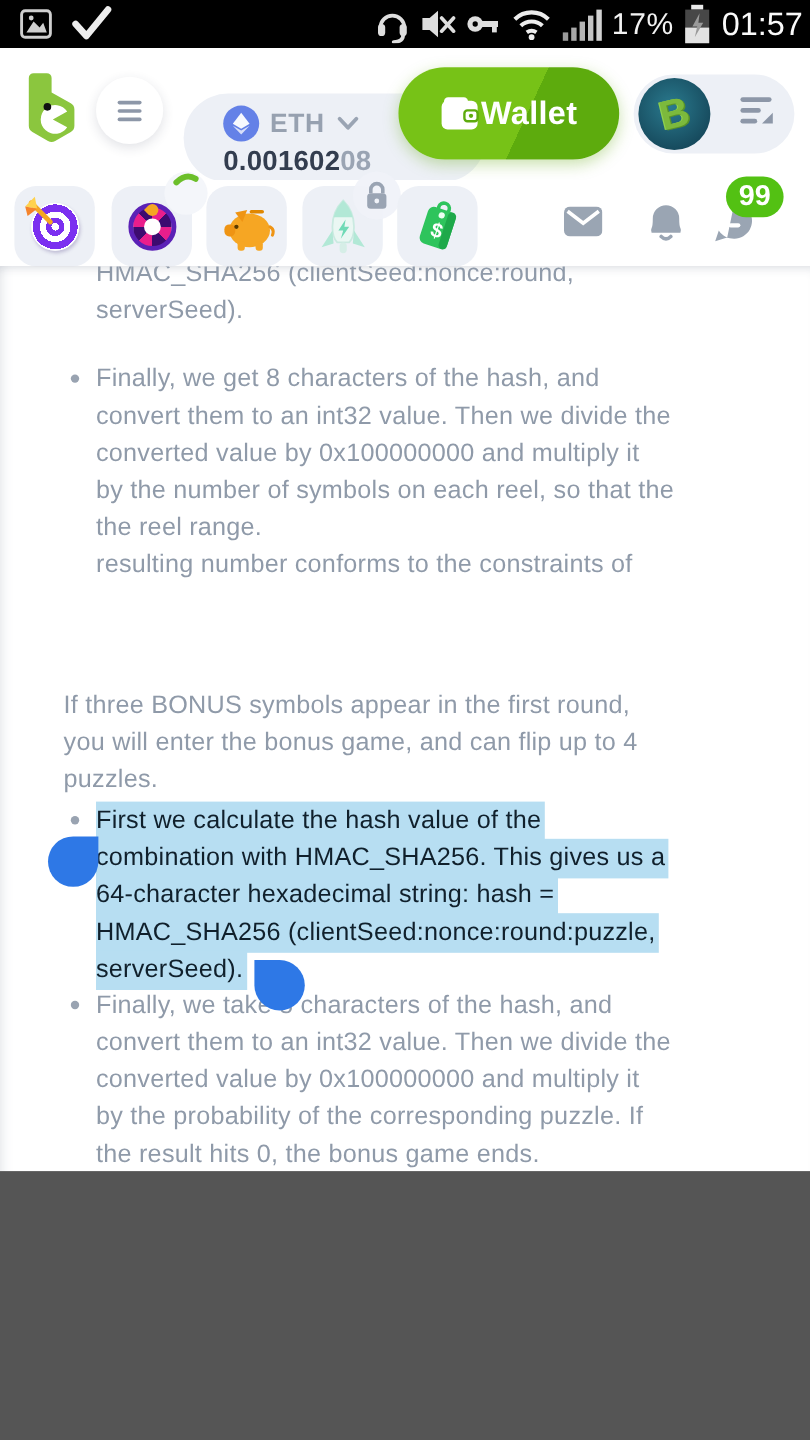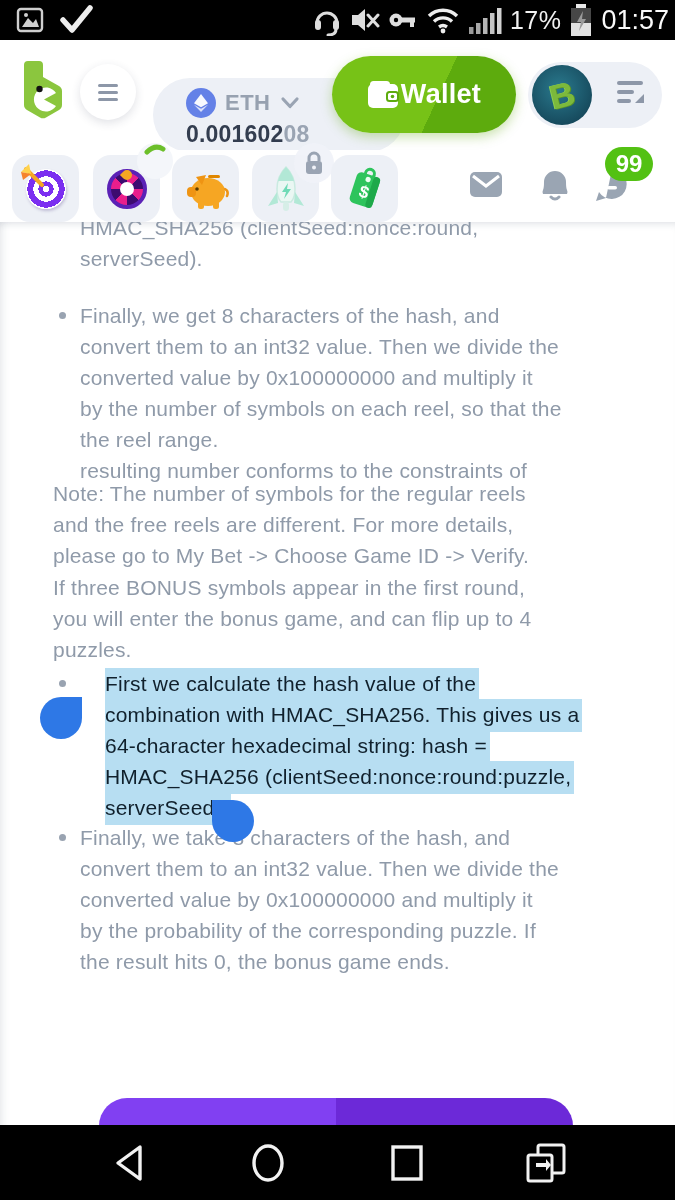--- a/index.html
+++ b/index.html
@@ -1,17 +1,17 @@
 <!DOCTYPE html>
 <html><head>
 <meta charset="utf-8">
 <style>
   html,body{margin:0;padding:0;background:#555;}
   *{box-sizing:border-box;font-family:"Liberation Sans",sans-serif;}
-  .screen{position:relative;width:675px;height:1200px;background:#fff;overflow:hidden;margin:0 auto;}
+  .screen{position:relative;width:675px;height:976px;background:#fff;overflow:hidden;margin:0 auto;}
 
   
   .status-bar{position:absolute;top:0;left:0;width:675px;height:40px;background:#000;
     display:flex;align-items:center;padding:0 6px 0 16px;}
   .sb-left{display:flex;align-items:center;gap:14px;}
   .sb-right{margin-left:auto;display:flex;align-items:center;gap:8px;}
   .sb-text{color:#f2f2f2;font-size:25px;letter-spacing:.5px;}
   .sb-time{color:#fafafa;font-size:27px;}
 
   
@@ -65,21 +65,21 @@
     background:#53c113;color:#fff;font-size:24px;font-weight:700;display:flex;align-items:center;
     justify-content:center;padding:0 8px;z-index:3;}
 
   
   .content{position:absolute;top:222px;left:0;width:675px;height:978px;background:#fff;overflow:hidden;
     box-shadow:inset 0 7px 7px -5px rgba(90,100,120,.18), inset 9px 0 9px -7px rgba(90,100,120,.15);}
   .tblock{position:absolute;font-size:21px;line-height:31px;color:#8f9aa9;letter-spacing:.2px;white-space:nowrap;}
   .para{left:53px;}
   .bullet{left:80px;}
   .dot{position:absolute;left:-21px;top:12px;width:7px;height:7px;border-radius:50%;background:#99a3b1;}
-  .hl{background:#b7def2;color:#10202c;padding:4px 3px 6px 0;margin-left:25px;}
+  .hl{background:#b7def2;color:#10202c;padding:4px 3px 6px 0;}
   .sel-handle{position:absolute;width:42px;height:42px;background:#2e78e6;z-index:5;cursor:grab;}
   .sel-start{left:40px;top:475px;border-radius:50% 0 50% 50%;}
   .sel-end{left:212px;top:578px;border-radius:0 50% 50% 50%;}
 
   
   .cta-button{position:absolute;left:99px;top:1098px;width:474px;height:60px;border:none;
     border-radius:28px 28px 0 0;cursor:pointer;z-index:2;
     background:linear-gradient(90deg,#8140f2 0 50%,#6c29d8 50%);}
   .navbar{position:absolute;left:0;top:1125px;width:675px;height:75px;background:#000;z-index:3;
     display:flex;align-items:center;justify-content:space-around;padding:0 60px;}
@@ -295,25 +295,20 @@
     <div class="tblock bullet" style="top:78px">
       <span class="dot"></span>
       <div>Finally, we get 8 characters of the hash, and</div>
       <div>convert them to an int32 value. Then we divide the</div>
       <div>converted value by 0x100000000 and multiply it</div>
       <div>by the number of symbols on each reel, so that the</div>
       <div>the reel range.</div>
       <div>resulting number conforms to the constraints of</div>
     </div>
 
-    <div class="tblock para" style="top:256px">
-      <div>Note: The number of symbols for the regular reels</div>
-      <div>and the free reels are different. For more details,</div>
-      <div>please go to My Bet -&gt; Choose Game ID -&gt; Verify.</div>
-    </div>
 
     <div class="tblock para" style="top:350px">
       <div>If three BONUS symbols appear in the first round,</div>
       <div>you will enter the bonus game, and can flip up to 4</div>
       <div>puzzles.</div>
     </div>
 
     <div class="tblock bullet" style="top:446px">
       <span class="dot"></span>
       <div><span class="hl">First we calculate the hash value of the</span></div>

